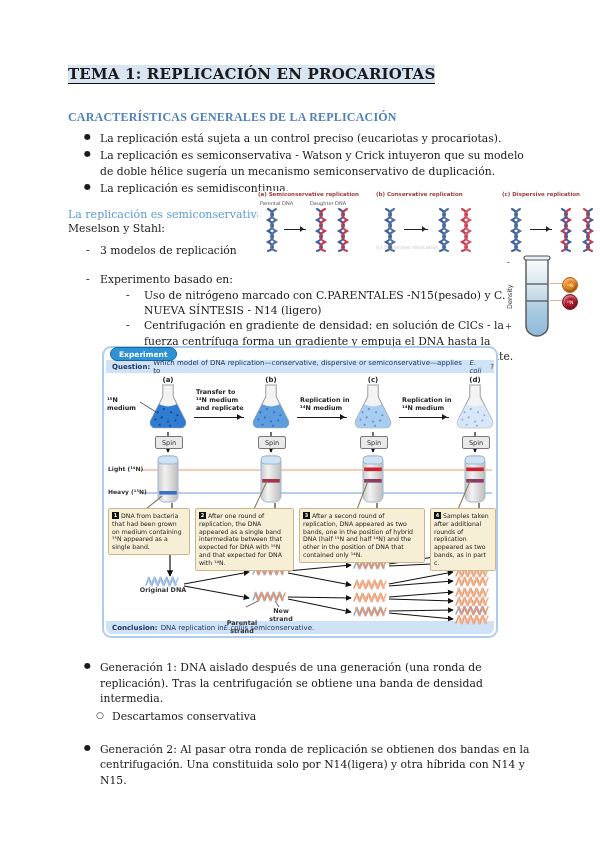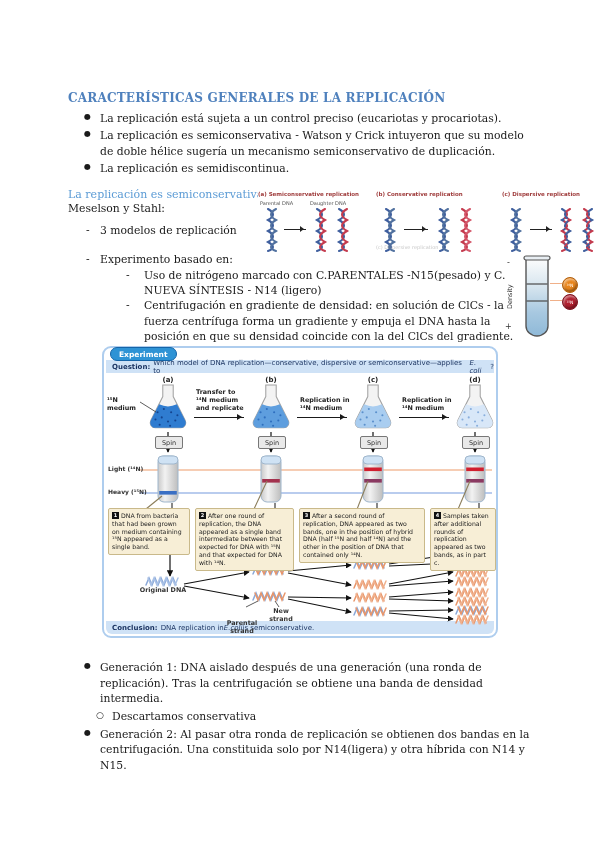--- a/index.html
+++ b/index.html
@@ -2,21 +2,21 @@
 <html><head>
 <meta charset="utf-8">
 <style>
   html,body{margin:0;padding:0;}
   body{width:600px;height:848px;background:#ffffff;font-family:"DejaVu Serif",serif;color:#1a1a1a;position:relative;overflow:hidden;}
   .page{position:relative;width:600px;height:848px;}
 
   
   .content{position:absolute;left:68px;top:64px;width:464px;}
   .doc-title{font-size:15px;font-weight:bold;display:inline;background:#d9e4f3;border-bottom:1.5px solid #111;letter-spacing:.2px;}
-  .heading{margin-top:27px;font-size:12px;font-weight:bold;color:#4f81bd;letter-spacing:.2px;}
+  .heading{margin-top:27px;font-size:12px;font-weight:bold;color:#4f81bd;letter-spacing:.2px;font-family:Liberation Serif, serif;}
   ul.bullets{list-style:none;margin:6px 0 12px 0;padding:0;}
   ul.bullets>li{position:relative;padding-left:32px;font-size:10.8px;line-height:1.42;margin-bottom:2px;max-width:452px;}
   ul.bullets>li::before{content:"●";position:absolute;left:16px;top:0;font-size:8px;}
   .subsection{margin-top:12px;}
   .sub-heading{font-size:11px;color:#5b9bd5;}
   .plain-line{font-size:10.8px;line-height:1.45;}
   .dash-item{position:relative;padding-left:32px;font-size:10.8px;line-height:1.42;margin-top:6px;max-width:200px;}
   .dash-item.wide{max-width:420px;}
   .dash-item::before{content:"-";position:absolute;left:18px;top:0;}
   .sub-dash{position:relative;padding-left:40px;margin-left:36px;font-size:10.8px;line-height:1.42;margin-top:0;max-width:388px;}
@@ -67,20 +67,21 @@
   .stepnum{float:left;width:7px;height:7px;background:#111;color:#fff;font-size:5px;font-weight:bold;display:flex;align-items:center;justify-content:center;margin:0 2px 0 0;}
   .strand-label{position:absolute;font-size:6.4px;font-weight:bold;color:#333;text-align:center;line-height:1.2;z-index:4;}
   .expfig svg.overlay{position:absolute;left:0;top:0;z-index:2;pointer-events:none;}
 </style>
 </head>
 <body>
 
 <div class="page">
 
   <div class="content">
+    <span class="doc-title">TEMA 1: REPLICACIÓN EN PROCARIOTAS</span>
 
     <div class="heading">CARACTERÍSTICAS GENERALES DE LA REPLICACIÓN</div>
 
     <ul class="bullets">
       <li>La replicación está sujeta a un control preciso (eucariotas y procariotas).</li>
       <li>La replicación es semiconservativa - Watson y Crick intuyeron que su modelo de doble hélice sugería un mecanismo semiconservativo de duplicación.</li>
       <li>La replicación es semidiscontinua.</li>
     </ul>
 
     <div class="subsection">
@@ -416,18 +417,18 @@
         <i>E.coli</i>
         <span> is semiconservative.</span>
     </div>
   </div>
 
   <div style="position:absolute;left:68px;top:648px;width:470px">
     <ul class="genlist">
       <li>Generación 1: DNA aislado después de una generación (una ronda de replicación). Tras la centrifugación se obtiene una banda de densidad intermedia.</li>
     </ul>
     <div class="circle-item">Descartamos conservativa</div>
-    <ul class="genlist" style="margin-top:2px">
+    <ul class="genlist" style="margin-top:17px">
       <li>Generación 2: Al pasar otra ronda de replicación se obtienen dos bandas en la centrifugación. Una constituida solo por N14(ligera) y otra híbrida con N14 y N15.</li>
     </ul>
   </div>
 
 </div>
 
 </body></html>

